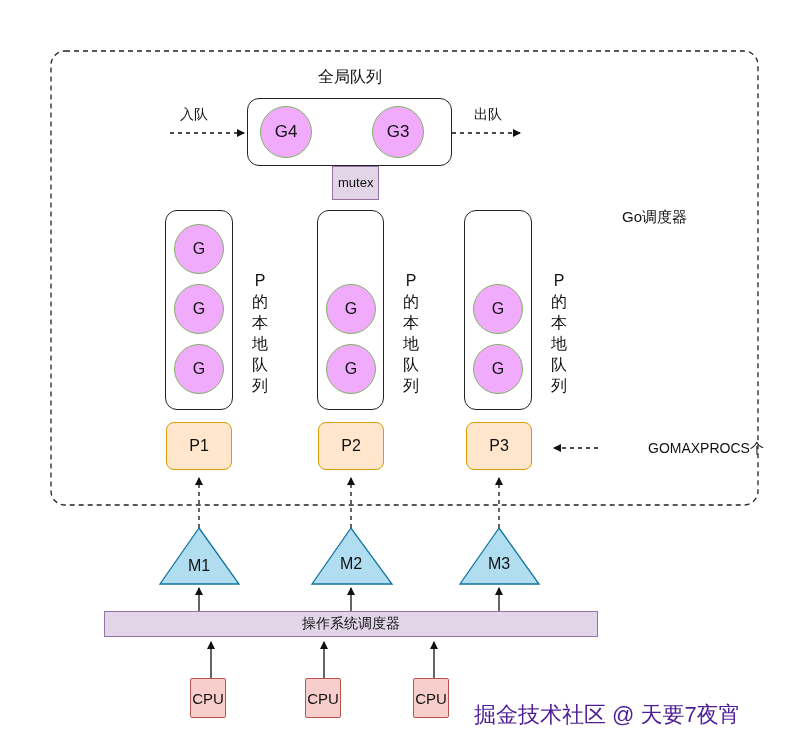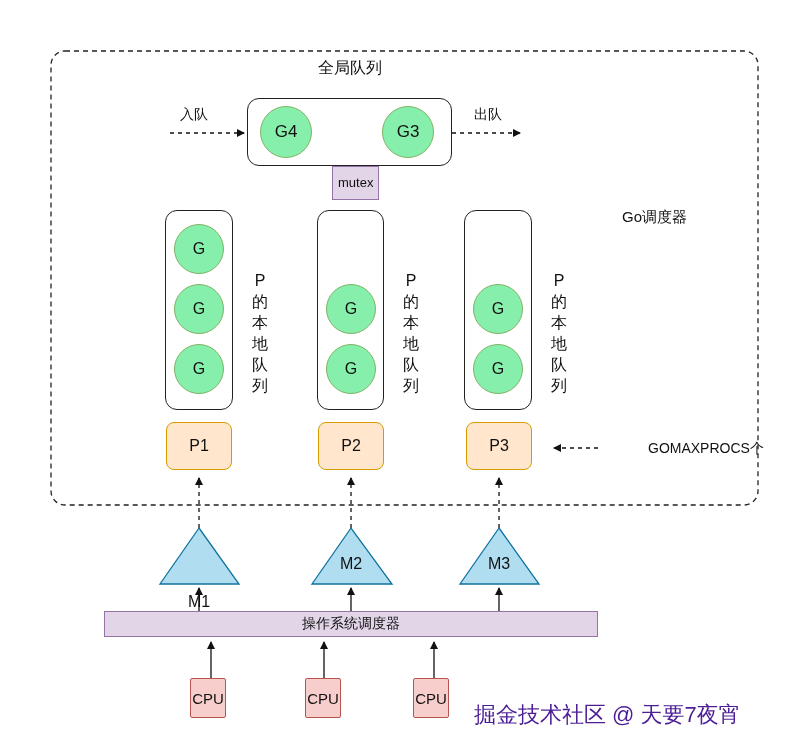--- a/index.html
+++ b/index.html
@@ -3,21 +3,21 @@
 <meta charset="utf-8">
 <style>
   html, body { margin:0; padding:0; background:#ffffff; }
   body { width:795px; height:748px; position:relative; overflow:hidden;
          font-family:"Liberation Sans", "DejaVu Sans", sans-serif; color:#111; }
   svg { position:absolute; left:0; top:0; }
   .abs { position:absolute; }
   .title { font-size:16px; text-align:center; }
   .label { font-size:14px; }
   .gq { position:absolute; border:1.3px solid #222; border-radius:12px; background:#fff; box-sizing:border-box; }
-  .g { position:absolute; width:50px; height:50px; border-radius:50%; background:#86efac; border:1.3px solid #82b366;
+  .g { position:absolute; width:50px; height:50px; border-radius:50%; background:#f0abfc; border:1.3px solid #82b366;
        box-sizing:border-box; display:flex; align-items:center; justify-content:center; font-size:16px; }
   .gbig { width:52px; height:52px; font-size:17px; }
   .pbox { position:absolute; width:66px; height:48px; background:#ffe6cc; border:1.3px solid #d79b00;
           border-radius:8px; box-sizing:border-box; display:flex; align-items:center; justify-content:center; font-size:16px; }
   .vtext { position:absolute; width:20px; font-size:16px; line-height:21px; text-align:center; }
   .vtext span { display:block; }
   .mutex { position:absolute; background:#e1d5e7; border:1.2px solid #9673a6; font-size:13px; padding:8px 5px; line-height:16px; }
   .os { position:absolute; background:#e1d5e7; border:1.2px solid #9673a6; box-sizing:border-box;
         display:flex; align-items:center; justify-content:center; font-size:14px; }
   .cpu { position:absolute; width:36px; height:40px; background:#f8cecc; border:1.2px solid #b85450; border-radius:2px;
@@ -52,26 +52,26 @@
 
   <line x1="199" y1="611" x2="199" y2="588" stroke="#111" stroke-width="1.3" marker-end="url(#ah)"></line>
   <line x1="351" y1="611" x2="351" y2="588" stroke="#111" stroke-width="1.3" marker-end="url(#ah)"></line>
   <line x1="499" y1="611" x2="499" y2="588" stroke="#111" stroke-width="1.3" marker-end="url(#ah)"></line>
 
   <line x1="211" y1="678" x2="211" y2="642" stroke="#111" stroke-width="1.3" marker-end="url(#ah)"></line>
   <line x1="324" y1="678" x2="324" y2="642" stroke="#111" stroke-width="1.3" marker-end="url(#ah)"></line>
   <line x1="434" y1="678" x2="434" y2="642" stroke="#111" stroke-width="1.3" marker-end="url(#ah)"></line>
 </svg>
 
-<div class="abs title" style="left:300px; top:58px; width:100px;">全局队列</div>
+<div class="abs title" style="left:300px; top:67px; width:100px;">全局队列</div>
 <div class="abs label" style="left:180px; top:106px;">入队</div>
 <div class="abs label" style="left:474px; top:106px;">出队</div>
 <div class="gq" style="left:247px; top:98px; width:205px; height:68px;">
   <div class="g gbig" style="left:12px; top:7px;">G4</div>
-  <div class="g gbig" style="left:134px; top:7px;">G3</div>
+  <div class="g gbig" style="left:124px; top:7px;">G3</div>
 </div>
 <div class="mutex" style="left:332px; top:166px;">mutex</div>
 
 <div class="abs label" style="left:622px; top:208px; font-size:15px;">Go调度器</div>
 
 <div class="gq" style="left:165px; top:210px; width:68px; height:200px;">
   <div class="g" style="left:8px; top:13px;">G</div>
   <div class="g" style="left:8px; top:73px;">G</div>
   <div class="g" style="left:8px; top:133px;">G</div>
 </div>
@@ -109,21 +109,21 @@
   <span>队</span>
   <span>列</span>
 </div>
 
 <div class="pbox" style="left:166px; top:422px;">P1</div>
 <div class="pbox" style="left:318px; top:422px;">P2</div>
 <div class="pbox" style="left:466px; top:422px;">P3</div>
 
 <div class="abs label" style="left:606px; top:440px;margin-left:42px;">GOMAXPROCS个</div>
 
-<div class="mlabel" style="left:179px; top:557px;margin-top:36px;">M1</div>
+<div class="mlabel" style="left:179px; top:557px;">M1</div>
 <div class="mlabel" style="left:331px; top:555px;">M2</div>
 <div class="mlabel" style="left:479px; top:555px;">M3</div>
 
 <div class="os" style="left:104px; top:611px; width:494px; height:26px;">操作系统调度器</div>
 
 <div class="cpu" style="left:190px; top:678px;">CPU</div>
 <div class="cpu" style="left:305px; top:678px;">CPU</div>
 <div class="cpu" style="left:413px; top:678px;">CPU</div>
 
 <div class="wm" style="left:474px; top:700px;">掘金技术社区 @ 天要7夜宵</div>

